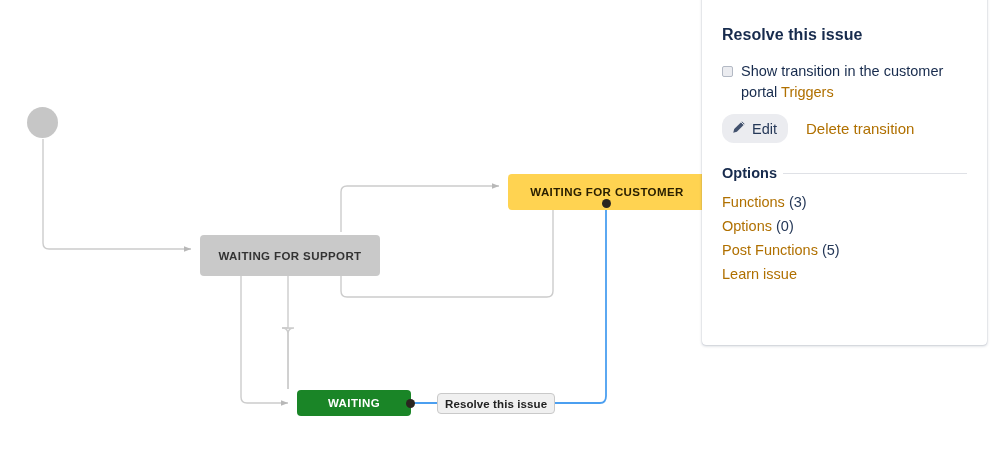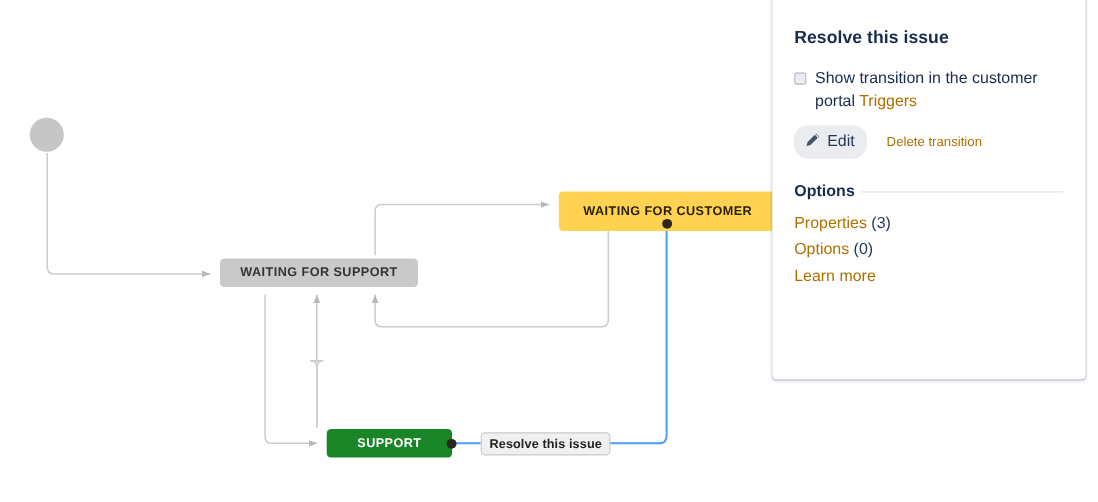--- a/index.html
+++ b/index.html
@@ -158,21 +158,21 @@
     border-radius: 12px;
     padding: 6px 11px 6px 10px;
     font-size: 14.5px;
     color: #253858;
     cursor: pointer;
     font-family: "Liberation Sans", sans-serif;
   }
   .pencil-icon { display: block; }
   #delete-transition-link {
     margin-left: 18px;
-    font-size: 12px;
+    font-size: 15px;
     color: #b07000;
     cursor: pointer;
   }
 
   .options-header {
     display: flex;
     align-items: center;
     margin-bottom: 9px;
   }
   .options-title {
@@ -230,31 +230,31 @@
     </g>
 
     <g fill="none" stroke="#4b9ff0" stroke-width="1.8">
       <path d="M606,207 L606,396 Q606,403 600,403 L543,403"></path>
       <path d="M437,403 L403,403" marker-end="url(#arrow-blue-open)"></path>
     </g>
   </svg>
 
   <div id="start-node" style="left:27px; top:107px;"></div>
 
-  <div class="node node-status-grey" style="left:200px; top:235px; width:180px; height:26px;">
+  <div class="node node-status-grey" style="left:200px; top:235px; width:180px; height:41px;">
     <span>WAITING FOR SUPPORT</span>
   </div>
 
   <div class="node node-yellow" style="left:508px; top:174px; width:198px; height:36px;">
     <span>WAITING FOR CUSTOMER</span>
   </div>
   <div class="port-dot" style="left:602px; top:199px;"></div>
 
   <div class="node node-green" style="left:297px; top:390px; width:114px; height:26px;">
-    <span>SUPPORT</span>
+    <span>WAITING</span>
   </div>
   <div class="port-dot" style="left:406px; top:399px;"></div>
 
   <div class="edge-label" style="left:437px; top:393px; height:21px;">
     <span>Resolve this issue</span>
   </div>
 </div>
 
 <div id="transition-panel">
   <div id="panel-inner">
@@ -282,27 +282,31 @@
       <span id="delete-transition-link">Delete transition</span>
     </div>
 
     <div class="options-header">
       <span class="options-title">Options</span>
       <span class="options-rule"></span>
     </div>
 
     <div id="options-list">
       <div class="option-item">
-        <span>Properties</span>
+        <span>Functions</span>
         <span class="option-count">(3)</span>
       </div>
       <div class="option-item">
         <span>Options</span>
         <span class="option-count">(0)</span>
       </div>
       <div class="option-item">
-        <span>Learn more</span>
+        <span>Post Functions</span>
+        <span class="option-count">(5)</span>
+      </div>
+      <div class="option-item">
+        <span>Learn issue</span>
         <span class="option-count"></span>
       </div>
     </div>
 
   </div>
 </div>
 
 </body></html>

